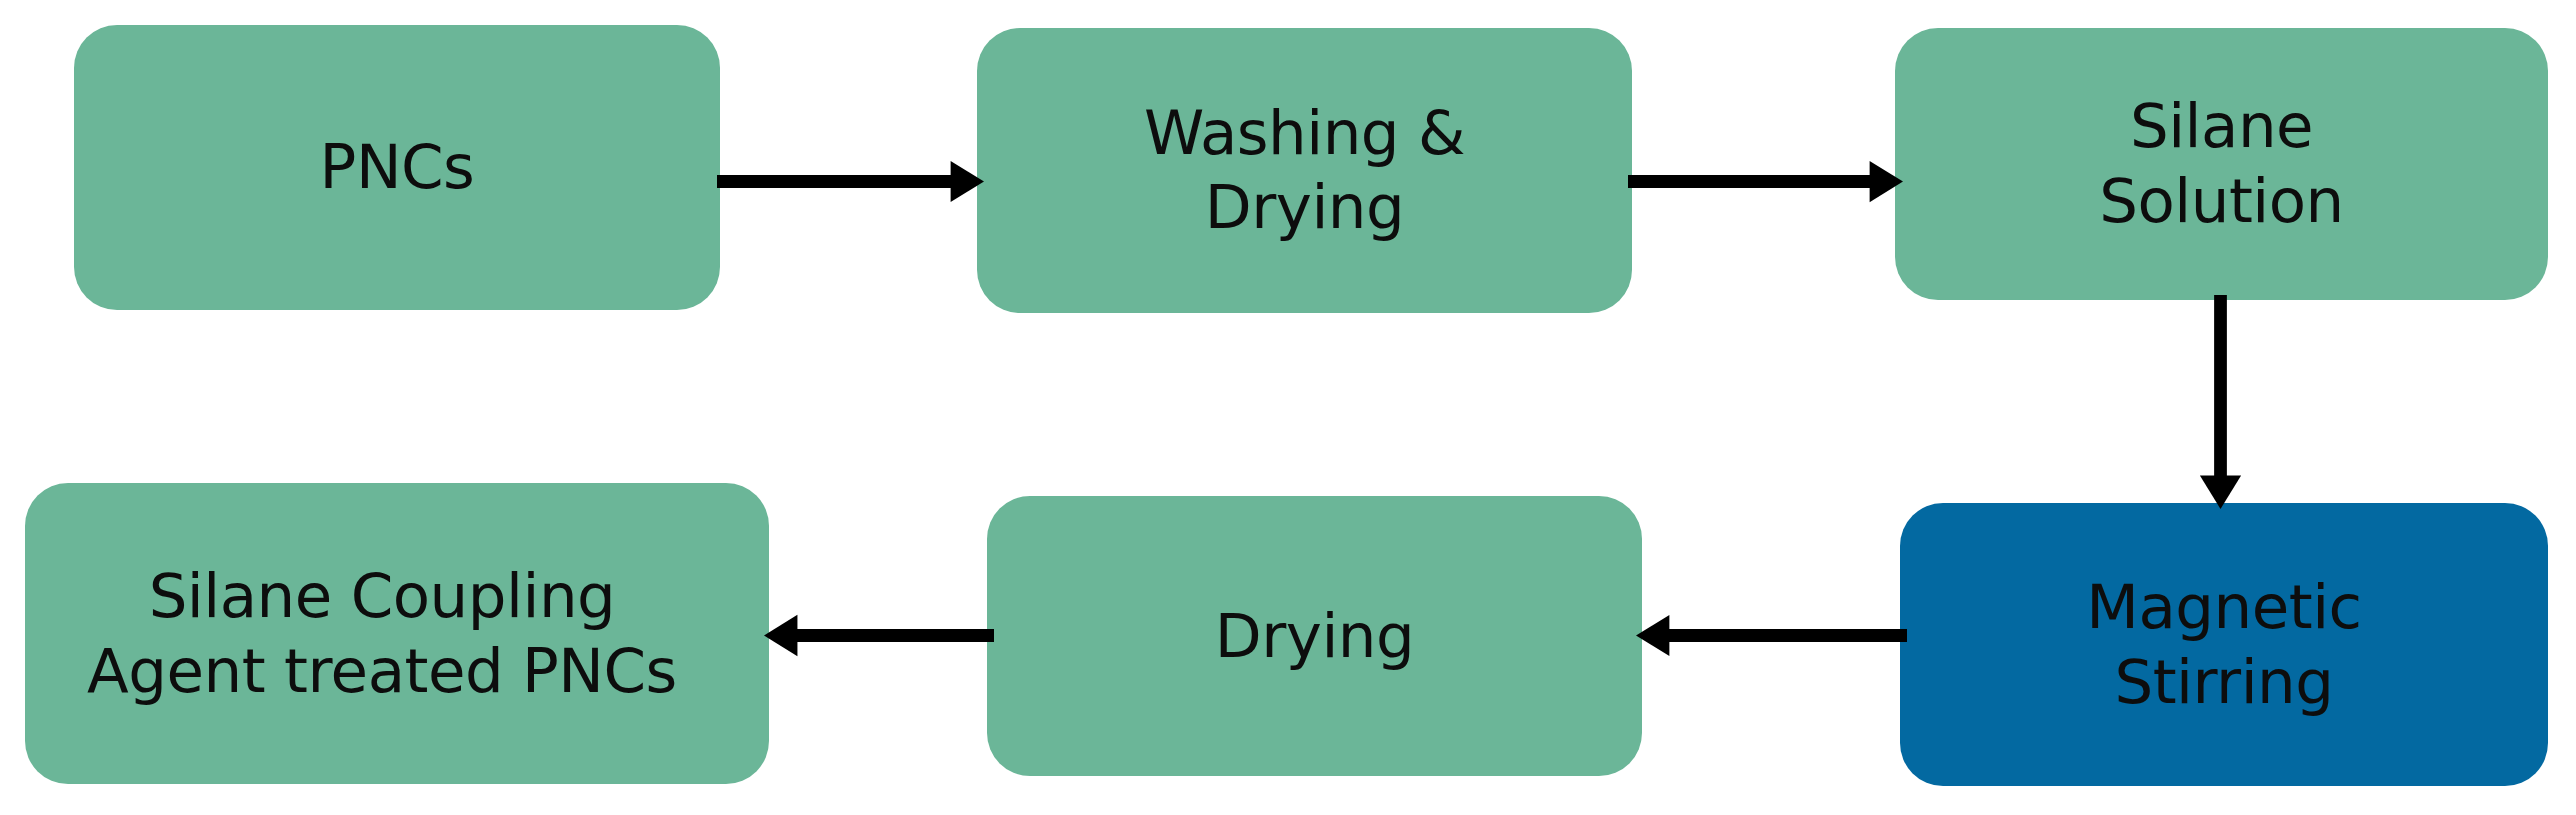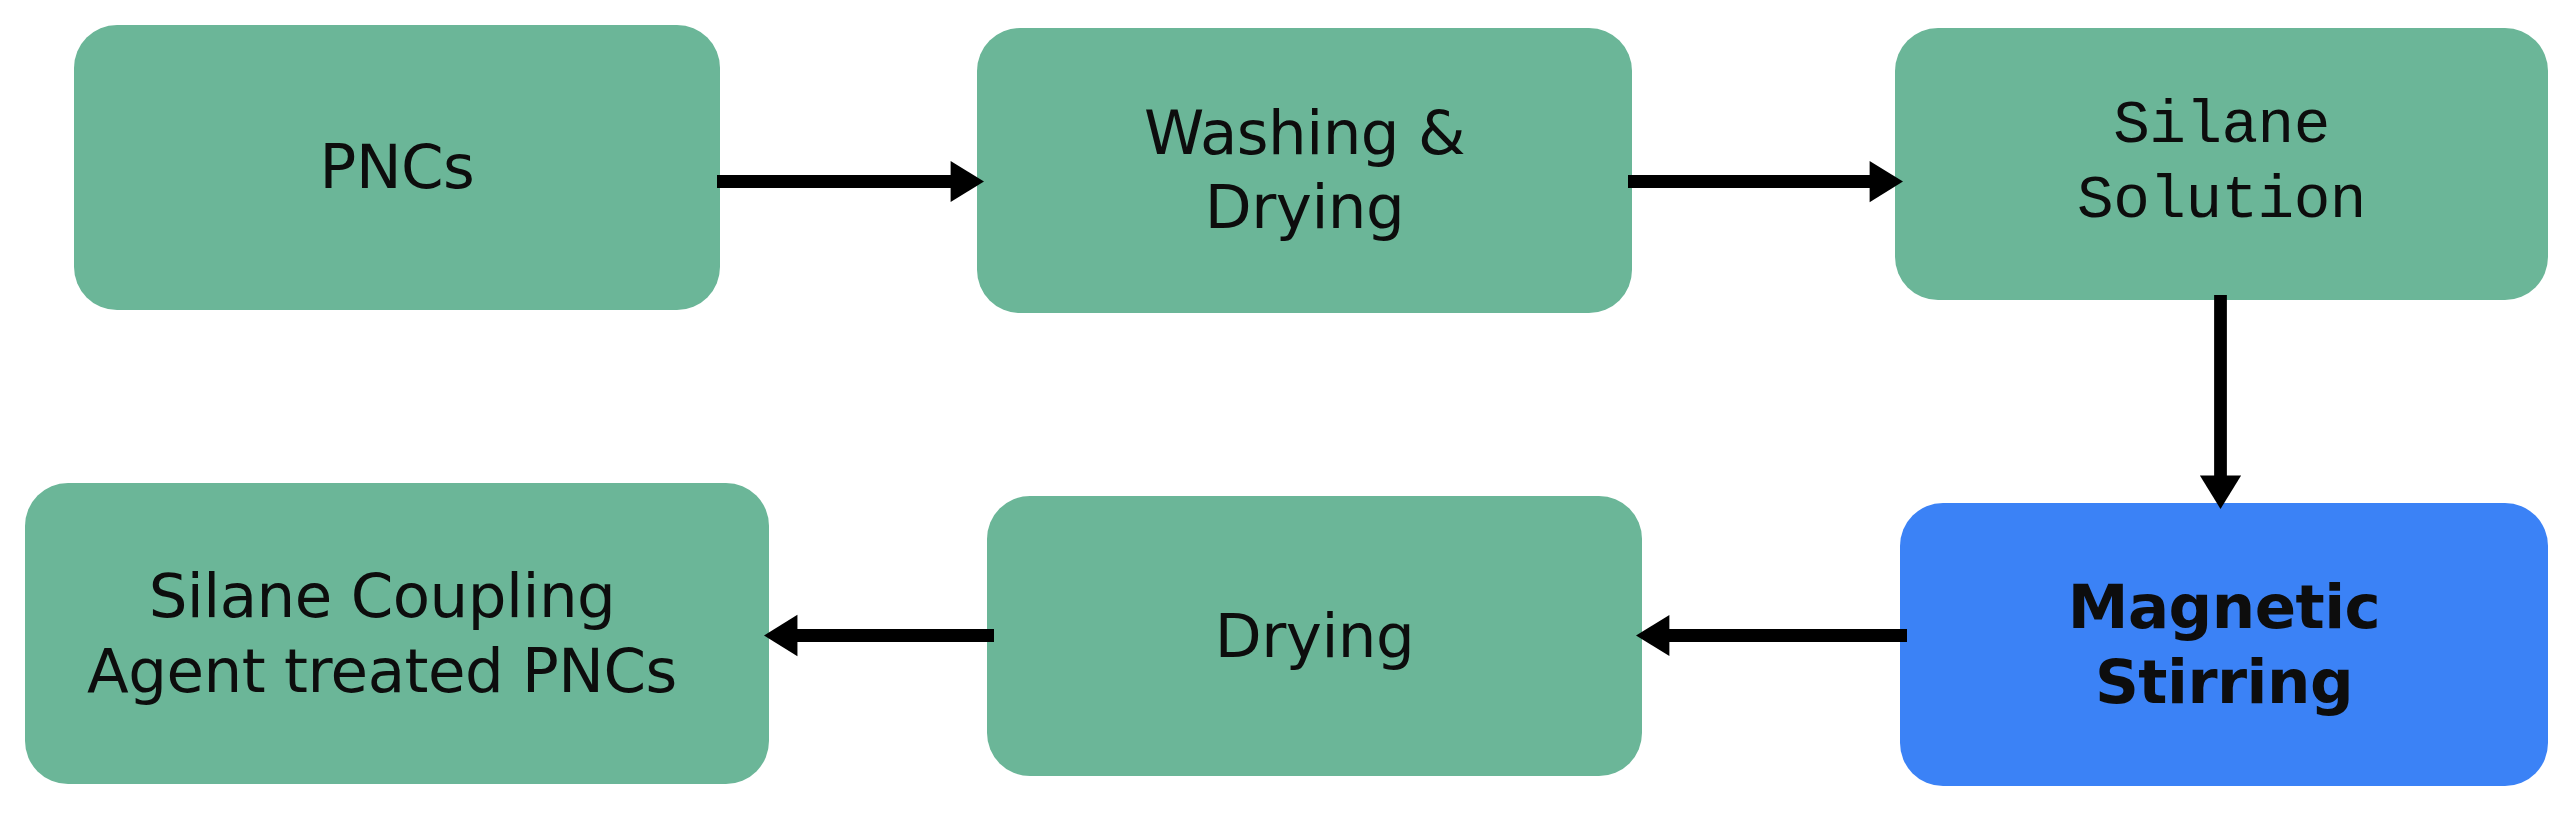--- a/index.html
+++ b/index.html
@@ -74,35 +74,35 @@
 
   <div class="node" id="node-pncs" style="background: rgb(107, 182, 152); color: rgb(13, 13, 13);">
     <span class="node-label">PNCs</span>
   </div>
 
   <div class="node" id="node-washing" style="background: rgb(107, 182, 152); color: rgb(13, 13, 13);">
     <span class="node-label">Washing &amp;
 Drying</span>
   </div>
 
-  <div class="node" id="node-silane-sol" style="background: rgb(107, 182, 152); color: rgb(13, 13, 13); font-family: Liberation Mono, monospace;">
+  <div class="node" id="node-silane-sol" style="background: rgb(107, 182, 152); color: rgb(13, 13, 13);">
     <span class="node-label">Silane
 Solution</span>
   </div>
 
   <div class="node" id="node-treated-pncs" style="background: rgb(107, 182, 152); color: rgb(13, 13, 13);">
     <span class="node-label">Silane Coupling
 Agent treated PNCs</span>
   </div>
 
   <div class="node" id="node-drying" style="background: rgb(107, 182, 152); color: rgb(13, 13, 13);">
     <span class="node-label">Drying</span>
   </div>
 
-  <div class="node" id="node-magnetic" style="background: #3b82f6; color: rgb(13, 13, 13); font-weight: bold;">
+  <div class="node" id="node-magnetic" style="background: #0369a1; color: rgb(13, 13, 13);">
     <span class="node-label">Magnetic
 Stirring</span>
   </div>
 
   <div class="edge" id="edge-pncs-washing">
     <svg width="267" height="69" viewBox="0 0 272 70">
       <line x1="0" y1="35" x2="244" y2="35" stroke="#000000" stroke-width="13"></line>
       <polygon points="272,35 238,14 238,56" fill="#000000"></polygon>
     </svg>
   </div>

